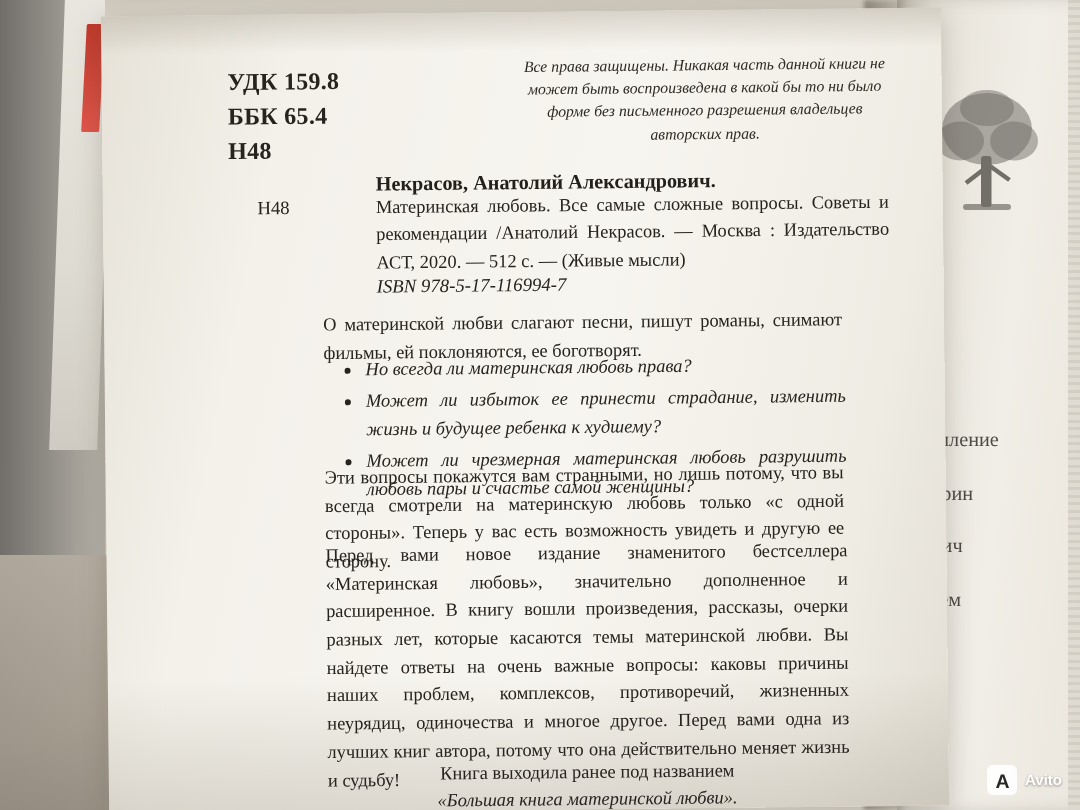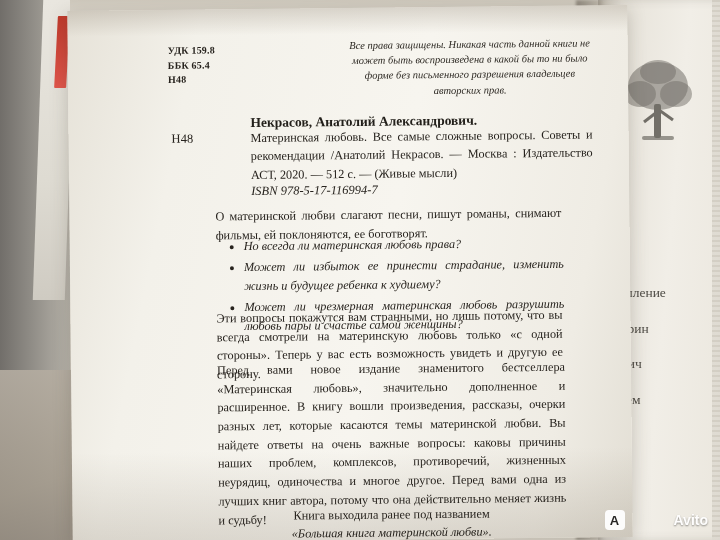--- a/index.html
+++ b/index.html
@@ -110,24 +110,24 @@
   }
   .page-shade-bottom {
     position: absolute;
     left: 0; bottom: 0; right: 0; height: 90px;
     background: linear-gradient(0deg, rgba(150,140,125,.28), rgba(150,140,125,0));
   }
 
   
   .codes {
     position: absolute;
-    left: 100px; top: 34px;
+    left: 84px; top: 34px;
     font-family: "Liberation Serif", serif;
     font-weight: bold;
-    font-size: 10px;
+    font-size: 16px;
     line-height: 1.45;
     color: #27231e;
     letter-spacing: .2px;
   }
 
   
   .copyright {
     position: absolute;
     left: 276px; top: 30px;
     width: 252px;
@@ -224,25 +224,24 @@
     background: #ffffff;
     border-radius: 4px;
     display: flex; align-items: center; justify-content: center;
     font-family: "Liberation Sans", sans-serif;
     font-size: 13px;
     font-weight: bold;
     color: #1d1d1b;
   }
   .wm-text {
     font-family: "Liberation Sans", sans-serif;
-    font-size: 14px;
+    font-size: 10px;
     font-weight: bold;
     color: #ffffff;
     text-shadow: 0 1px 2px rgba(0,0,0,.45);
-    margin-left: 44px;
   }
 
   
   .page-edges {
     position: absolute;
     right: 0; top: 0;
     width: 8px; height: 540px;
     background: repeating-linear-gradient(180deg, #cdc8bd 0px, #cdc8bd 2px, #dcd8cf 2px, #dcd8cf 5px);
     opacity: .8;
   }

